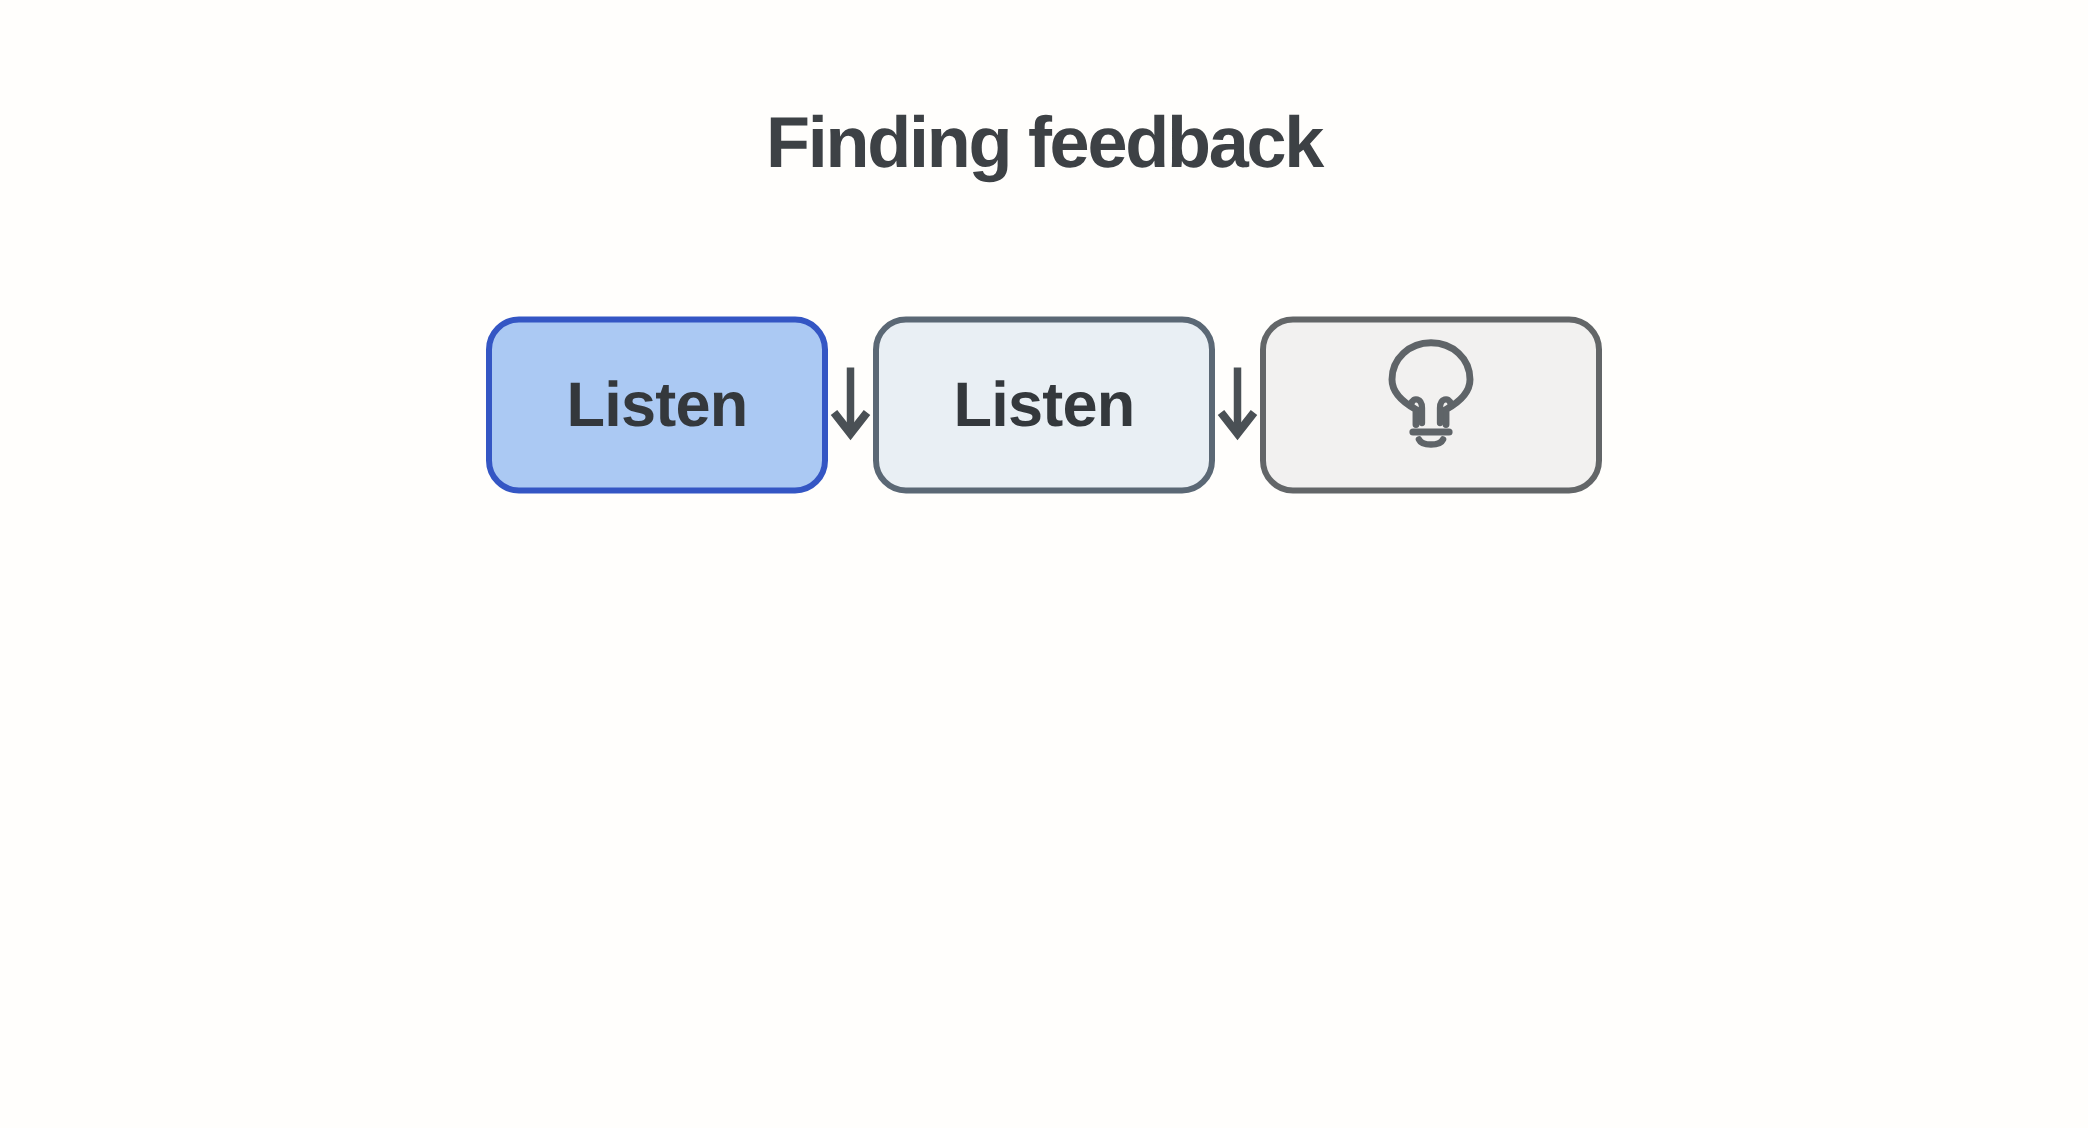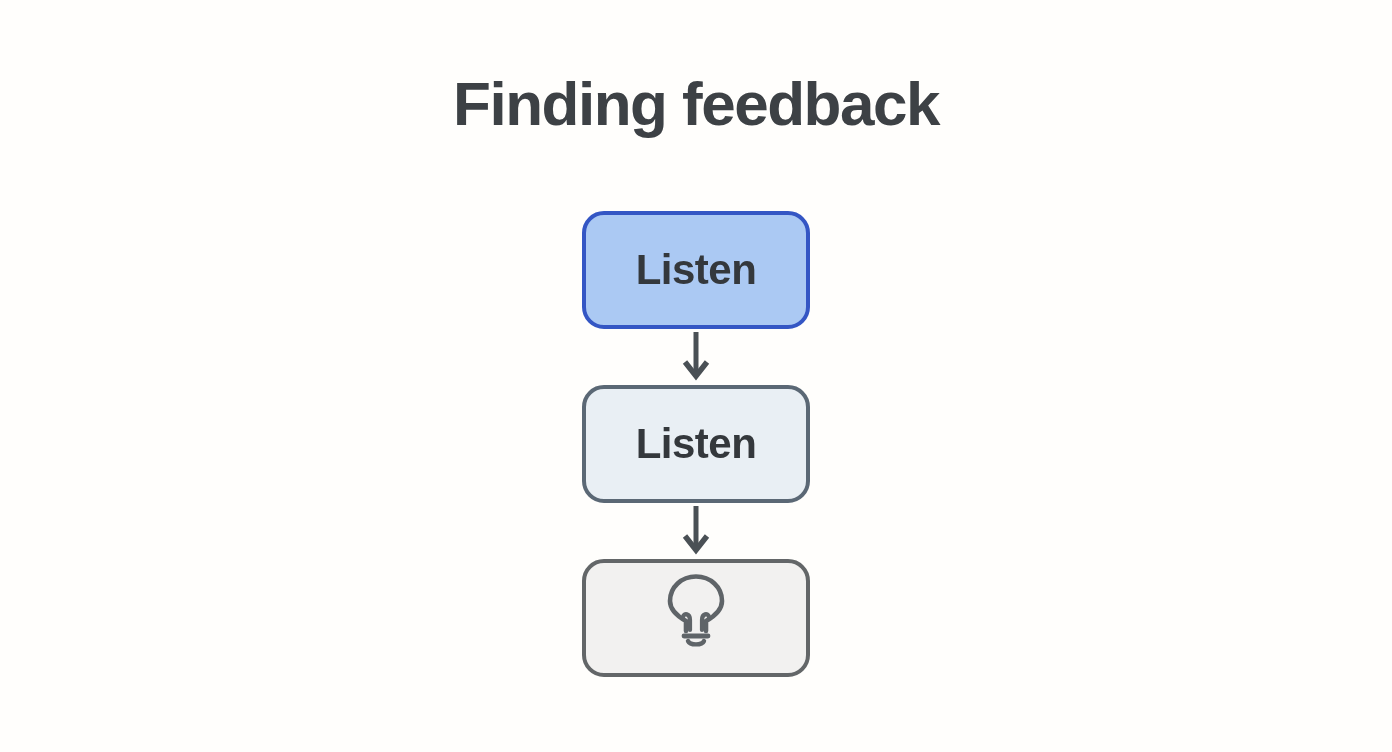--- a/index.html
+++ b/index.html
@@ -10,32 +10,32 @@
     background: #fffefc;
     overflow: hidden;
     font-family: "Liberation Sans", sans-serif;
   }
   .title {
     position: absolute;
     top: 68px;
     left: 0;
     width: 100%;
     text-align: center;
-    font-size: 62px;
+    font-size: 48px;
     font-weight: bold;
     letter-spacing: -1.5px;
     color: #3d4145;
   }
   .flow {
     position: absolute;
     top: 211px;
     left: 50%;
     transform: translateX(-50%);
     display: flex;
-    flex-direction: column;
+    flex-direction: row;
     align-items: center;
   }
   .node {
     width: 228px;
     height: 118px;
     box-sizing: border-box;
     border: 4px solid #888;
     border-radius: 22px;
     display: flex;
     align-items: center;

